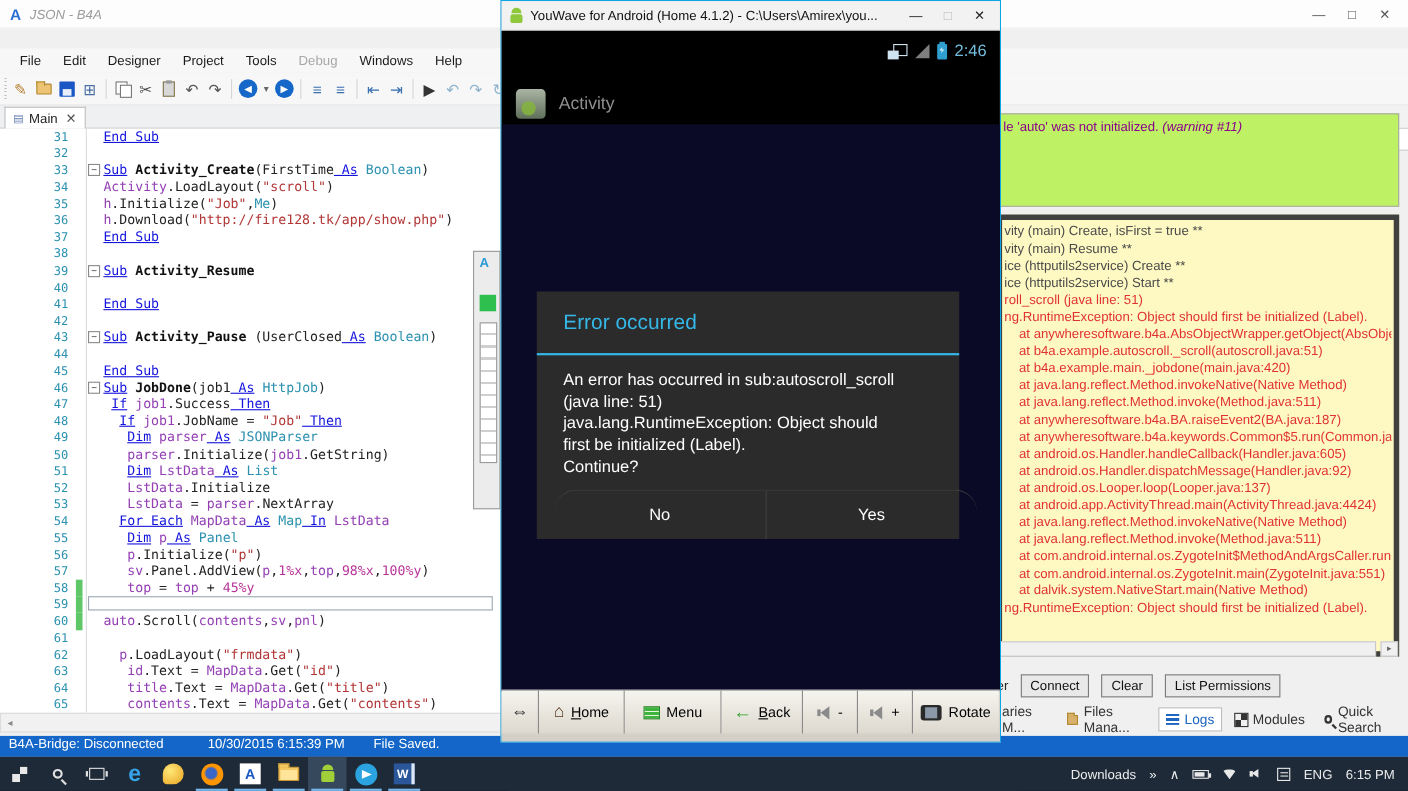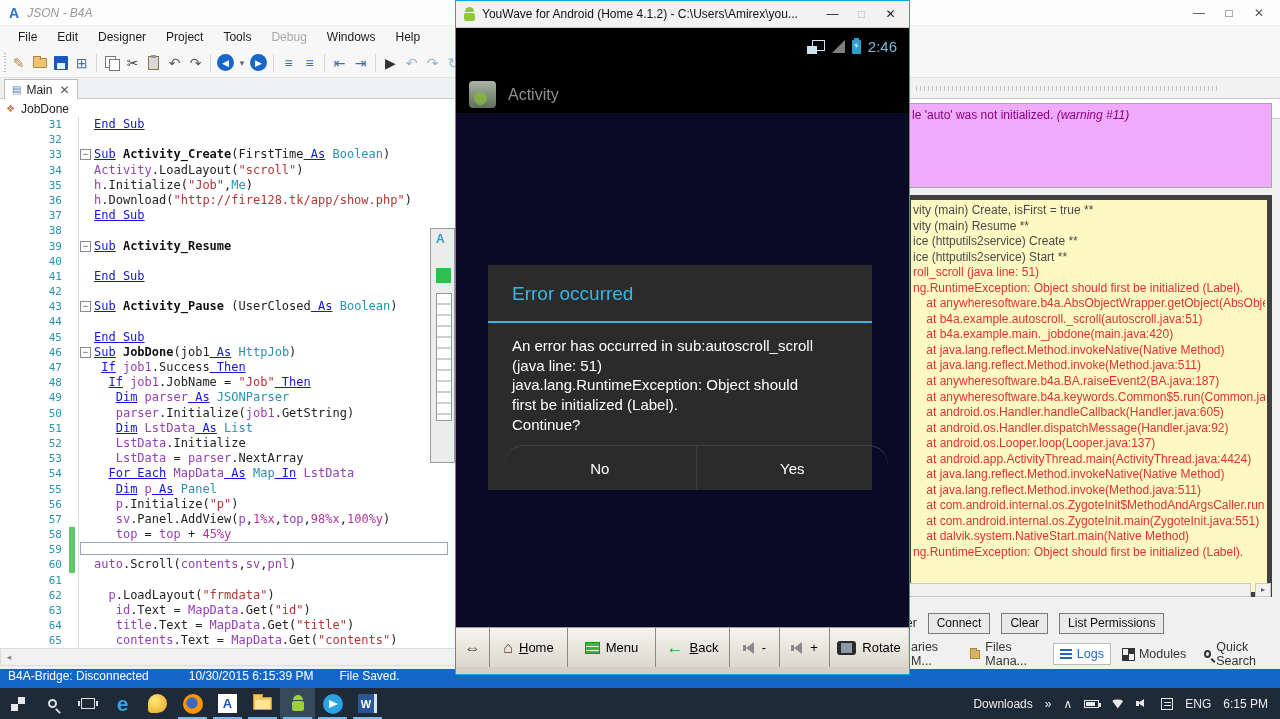--- a/index.html
+++ b/index.html
@@ -6,21 +6,21 @@
   body { font-family:"Liberation Sans", sans-serif; background:#000; }
   .screen { position:relative; width:1280px; height:719px; overflow:hidden; background:#000; }
 
   
   .b4a { position:absolute; left:0; top:0; width:1280px; height:688px; background:#f0f0f0; z-index:1; }
   .b4a-title { height:26px; background:#fdfdfd; display:flex; align-items:center; padding-left:9px; border-bottom:1px solid #eee; }
   .b4a-logo { color:#2a6fd4; font-weight:bold; font-size:14px; margin-right:8px; }
   .b4a-title-text { color:#9a9a9a; font-size:12px;font-style:italic; }
   .b4a-controls { position:absolute; right:6px; top:0; height:26px; display:flex; }
   .b4a-controls span { width:30px; text-align:center; line-height:26px; color:#555; font-size:12px; }
-  .menubar { height:22px; background:#f7f7f7; display:flex; align-items:center; padding-left:8px; }
+  .menubar { height:22px; background:#f7f7f7; display:flex; align-items:center; padding-left:8px;margin-top:18px; }
   .mitem { font-size:12px; color:#1b1b1b; padding:0 10px; line-height:22px; }
   .mitem.disabled { color:#a8a8a8; }
   .toolbar { height:30px; background:#f7f7f7; border-bottom:1px solid #e3e3e3; display:flex; align-items:center; padding-left:2px; }
   .tbhandle { width:6px; height:20px; margin:0 2px; background:repeating-linear-gradient(#bbb 0 1px, transparent 1px 3px); width:2px; }
   .tbsep { width:1px; height:18px; background:#d5d5d5; margin:0 4px; }
   .tbicon { width:21px; height:21px; display:flex; align-items:center; justify-content:center; font-size:14px; position:relative; }
   .tbicon.small { font-size:9px; width:12px; }
   .shape-folder { width:14px; height:10px; background:#ecc473; border:1px solid #b08830; border-radius:1px; position:relative; }
   .shape-folder::before { content:""; position:absolute; left:-1px; top:-3px; width:6px; height:3px; background:#ecc473; border:1px solid #b08830; border-bottom:none; }
   .shape-save { width:14px; height:14px; background:#1a56c4; border-radius:1px; position:relative; }
@@ -56,21 +56,21 @@
   .tk.k { color:#1414dc;text-decoration:underline; } .tk.t { color:#2b91af; } .tk.s { color:#b13636; }
   .tk.v { color:#9440b4; } .tk.n { color:#b83398; } .tk.b { color:#111; font-weight:bold; } .tk.d { color:#222; }
 
   .ed-hscroll { position:absolute; left:0; top:648px; width:905px; height:18px; background:#f1f1f1; border:1px solid #dcdcdc; display:flex; align-items:center; }
   .ed-hscroll .arr { width:16px; text-align:center; color:#888; font-size:9px; }
 
   .b4a-status { position:absolute; left:0; top:669px; width:1280px; height:19px; background:#1467c8; color:#fff; font-size:12px; display:flex; align-items:flex-start; }
   .b4a-status .st1 { margin-left:8px; } .b4a-status .st2 { margin-left:40px; } .b4a-status .st3 { margin-left:26px; }
 
   
-  .warn-box { position:absolute; left:906px; top:103px; width:366px; height:85px; background:#f0abfc; border:1px solid #a8a8a8; padding:4px 5px; font-size:12px; color:#8b008b; }
+  .warn-box { position:absolute; left:906px; top:103px; width:366px; height:85px; background:#bef264; border:1px solid #a8a8a8; padding:4px 5px; font-size:12px; color:#8b008b; }
   .warn-box i { font-style:italic; }
   .logs-box { position:absolute; left:906px; top:195px; width:366px; height:402px; background:#fef9c3; border:5px solid #404040; padding:3px 2px; overflow:hidden; }
   .logline { white-space:pre; font-size:12px; line-height:15.55px; color:#4a4a4a; overflow:hidden; }
   .logline.r { color:#e03232; }
   .logs-hscroll { position:absolute; left:907px; top:583px; width:364px; height:14px; display:flex; gap:4px; }
   .logs-hscroll .track { flex:1; background:#f0f0f0; border:1px solid #c8c8c8; }
   .logs-hscroll .arr { width:16px; background:#f0f0f0; border:1px solid #c8c8c8; color:#666; font-size:8px; text-align:center; line-height:12px; }
   .logbtns { position:absolute; left:906px; top:611px; width:370px; height:24px; display:flex; align-items:center; gap:11px; }
   .logbtns .frag { font-size:12px; color:#222; }
   .wbtn { background:#e9e9e9; border:1px solid #7a7a7a; font-size:12px; color:#111; height:21px; padding:0 8px; font-family:"Liberation Sans",sans-serif; }

